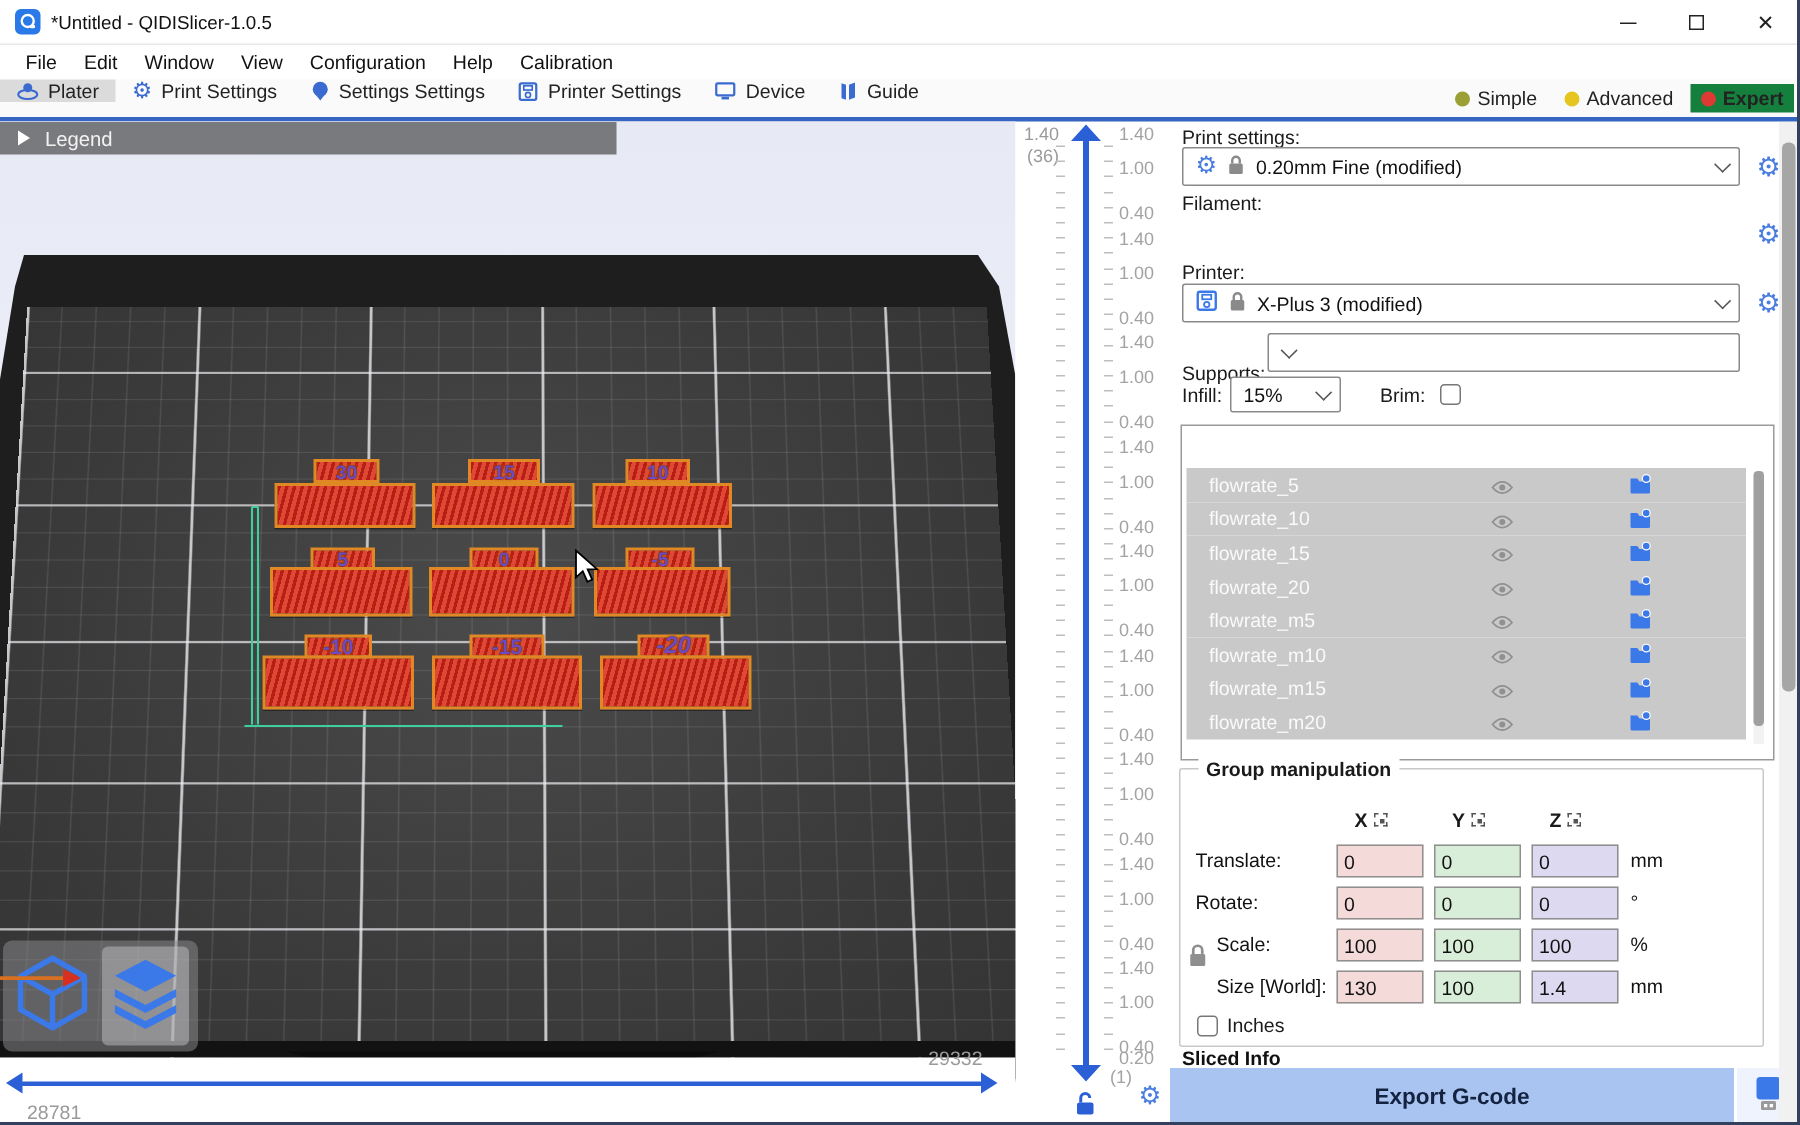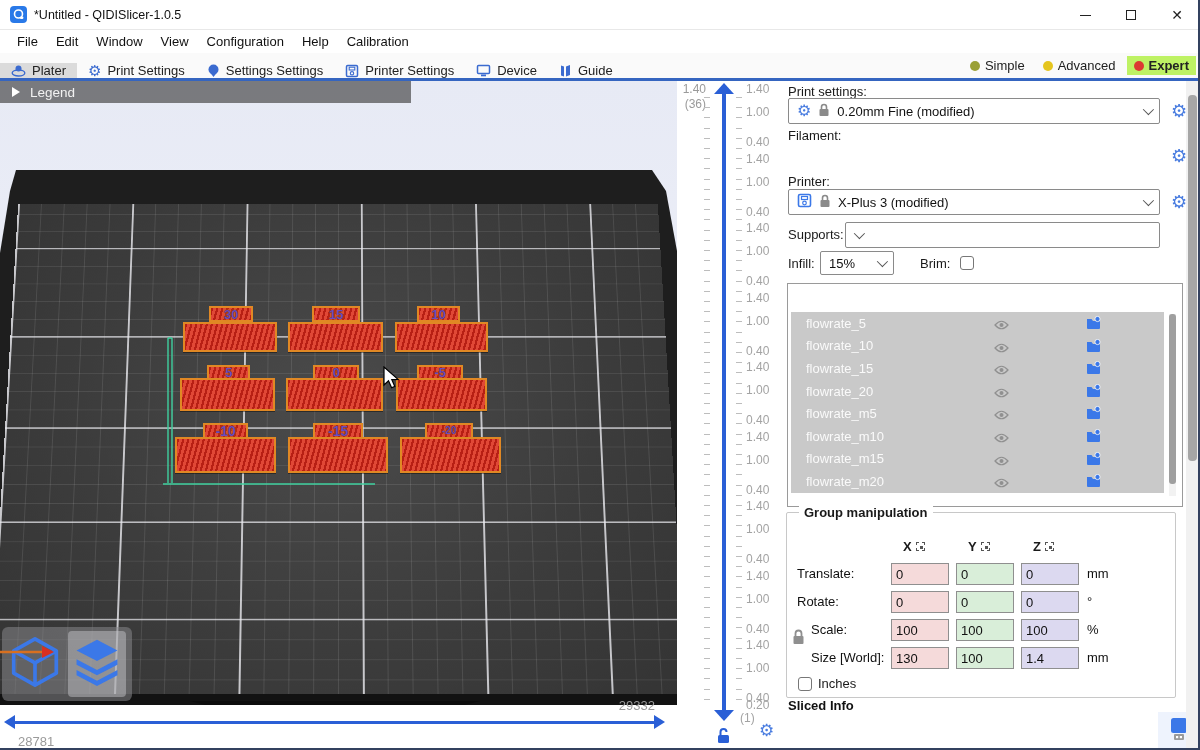--- a/index.html
+++ b/index.html
@@ -14,29 +14,29 @@
   .wbtn { position:absolute; top:0; width:46px; height:30px; display:flex; align-items:center; justify-content:center; color:#222; }
   #btn-min { right:92px; } #btn-max { right:46px; } #btn-close { right:0; font-size:14px; }
   #btn-min i { display:block; width:11px; height:0; border-top:1.4px solid #222; }
   #btn-max i { display:block; width:10px; height:10px; border:1.3px solid #222; }
 
   
   #menubar { position:absolute; left:0; top:30px; width:1200px; height:23px; background:#fff; display:flex; align-items:center; padding-left:8px; }
   .menu-item { font-size:13px; color:#111; padding:2px 9px; }
 
   
-  #tabbar { position:absolute; left:0; top:53px; width:1200px; height:25px; background:#fafafa; display:flex; align-items:flex-end; }
+  #tabbar { position:absolute; left:0; top:53px; width:1200px; height:25px; background:#fafafa; display:flex; align-items:flex-start; }
   #tabbar-underline { position:absolute; left:0; top:78px; width:1200px; height:3px; background:#3565c0; }
   .tab { display:flex; align-items:center; gap:6px; padding:0 11px; font-size:13px; color:#222; }
   .tab.active { background:#dbdbdb; }
   .tab .ticon { display:flex; align-items:center; }
   #modes { position:absolute; right:4px; top:53px; height:25px; display:flex; align-items:center; gap:4px; }
   .mode { display:flex; align-items:center; gap:5px; font-size:13px; color:#222; padding:2px 7px; }
   .mode .dot { width:10px; height:10px; border-radius:50%; }
-  .mode.active { background:#bef264; font-weight:bold; }
+  .mode.active { background:#15803d; font-weight:bold; }
 
   
   #viewport { position:absolute; left:0; top:81px; width:677px; height:669px; background:linear-gradient(180deg,#e7eaf5 0%,#eef0f8 60%,#f7f8fc 100%); overflow:hidden; }
   #vp-white { position:absolute; left:0; top:624px; width:677px; height:45px; background:#fff; }
   #bed-sil { position:absolute; left:0; top:0; }
   #bed-grid { position:absolute; left:-12px; top:-50px; width:700px; height:690px;
      transform-origin:50% 100%; transform:perspective(4200px) rotateX(35deg);
      background-image:
        repeating-linear-gradient(90deg, rgba(235,235,240,0.78) 0 2px, transparent 2px 125px),
        repeating-linear-gradient(0deg,  rgba(235,235,240,0.70) 0 2px, transparent 2px 125px),
@@ -269,21 +269,21 @@
       <div class="plate" style="left: 396px; top: 297px; width: 91px; height: 33px;"></div>
       <div class="ptab" style="left: 203px; top: 342px; width: 45px; height: 16px;">
         <span style="font-size: 14px;">-10</span>
       </div>
       <div class="plate" style="left: 175px; top: 356px; width: 101px; height: 36px;"></div>
       <div class="ptab" style="left: 313px; top: 342px; width: 50px; height: 16px;">
         <span style="font-size: 14px;">-15</span>
       </div>
       <div class="plate" style="left: 288px; top: 356px; width: 100px; height: 36px;"></div>
       <div class="ptab" style="left: 425px; top: 342px; width: 48px; height: 16px;">
-        <span style="font-size: 10px;">-20</span>
+        <span style="font-size: 16px; font-style: italic;">-20</span>
       </div>
       <div class="plate" style="left: 400px; top: 356px; width: 101px; height: 36px;"></div>
     </div>
 
   <div id="legendbar">
     <div class="tri"></div>
     <div class="lab">Legend</div>
   </div>
 
   <div id="vtoolbar">
@@ -511,21 +511,21 @@
         </svg></span>
     <span><svg width="12" height="14" viewBox="0 0 12 14">
           <rect x="1.5" y="6" width="9" height="7" rx="1" fill="#8a8a8a"></rect>
           <path d="M3.5,6 V4 a2.5,2.5 0 0 1 5,0 V6" fill="none" stroke="#8a8a8a" stroke-width="1.6"></path>
         </svg></span>
     <span class="val">X-Plus 3 (modified)</span>
     <span class="chev"></span>
   </div>
   <div class="gearbtn" style="top:110px">⚙</div>
 
-  <div class="plabel" style="top:146px">Supports:</div>
+  <div class="plabel" style="top:160px">Supports:</div>
   <div class="combo" style="left:65px;top:141px;width:315px">
     <span class="chev"></span>
   </div>
 
   <div class="plabel" style="top:175px">Infill:</div>
   <div class="combo" style="left:40px;top:170px;width:74px;height:24px">
     <span class="val">15%</span>
     <span class="chev"></span>
   </div>
   <div class="plabel" style="left:140px;top:175px">Brim:</div>
@@ -671,20 +671,21 @@
     </span>
     <div id="inches-row">
       <div class="checkbox"></div>
       <span>Inches</span>
     </div>
   </fieldset>
 
   <div id="slicedinfo">Sliced Info</div>
 
   <div id="exportbar">
+    <div id="export-btn">Export G-code</div>
     <div id="usb-btn">
       <span>
         <svg width="24" height="26" viewBox="0 0 24 26">
             <rect x="4" y="1" width="16" height="15" rx="2.5" fill="#3b78e8"></rect>
             <rect x="7" y="17" width="10" height="6" rx="1" fill="#9a9a9a"></rect>
             <rect x="9" y="19" width="2.2" height="2.2" fill="#fff"></rect>
             <rect x="12.8" y="19" width="2.2" height="2.2" fill="#fff"></rect>
           </svg>
       </span>
     </div>

